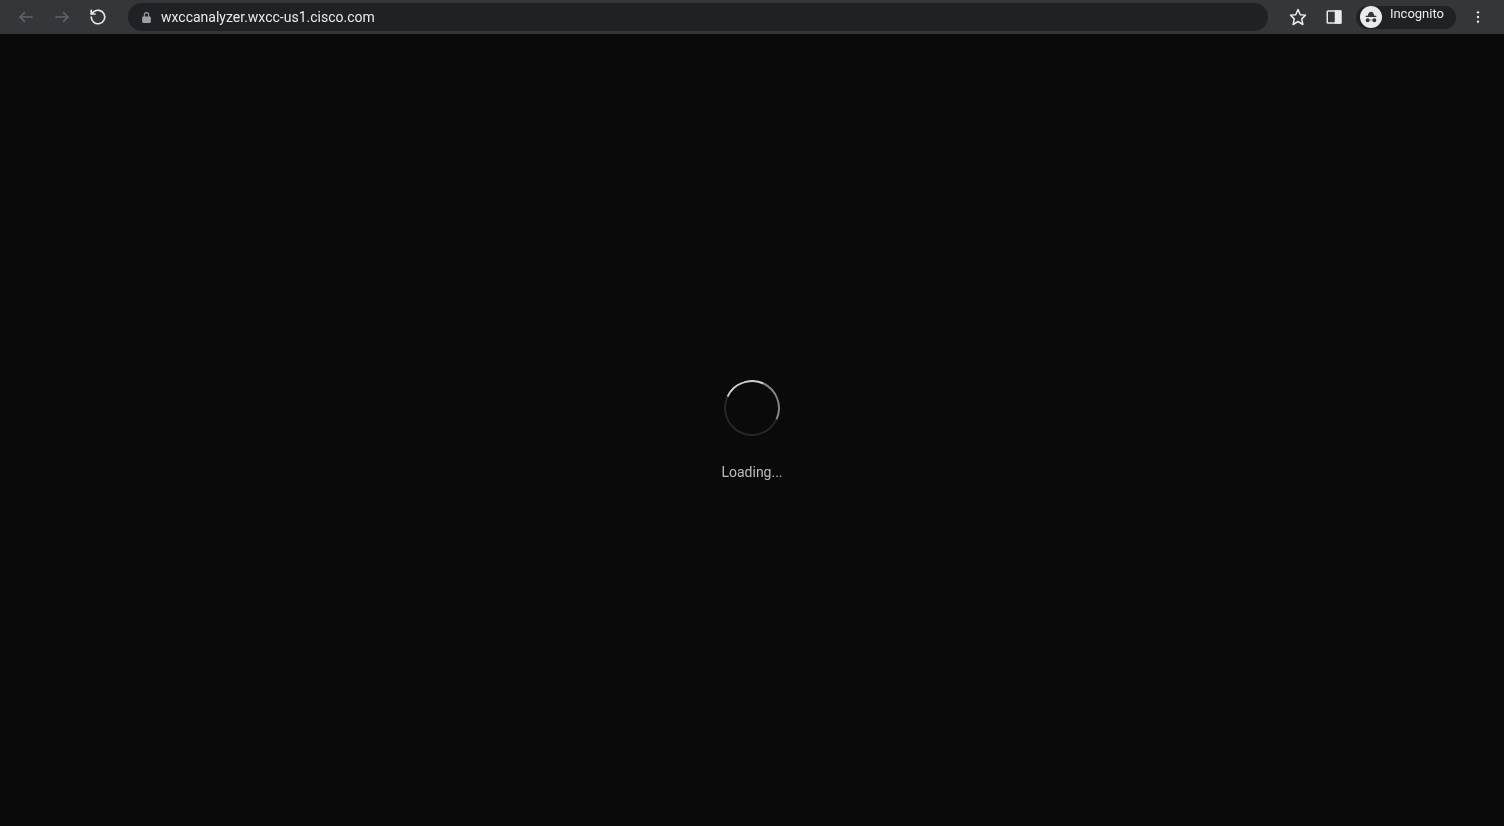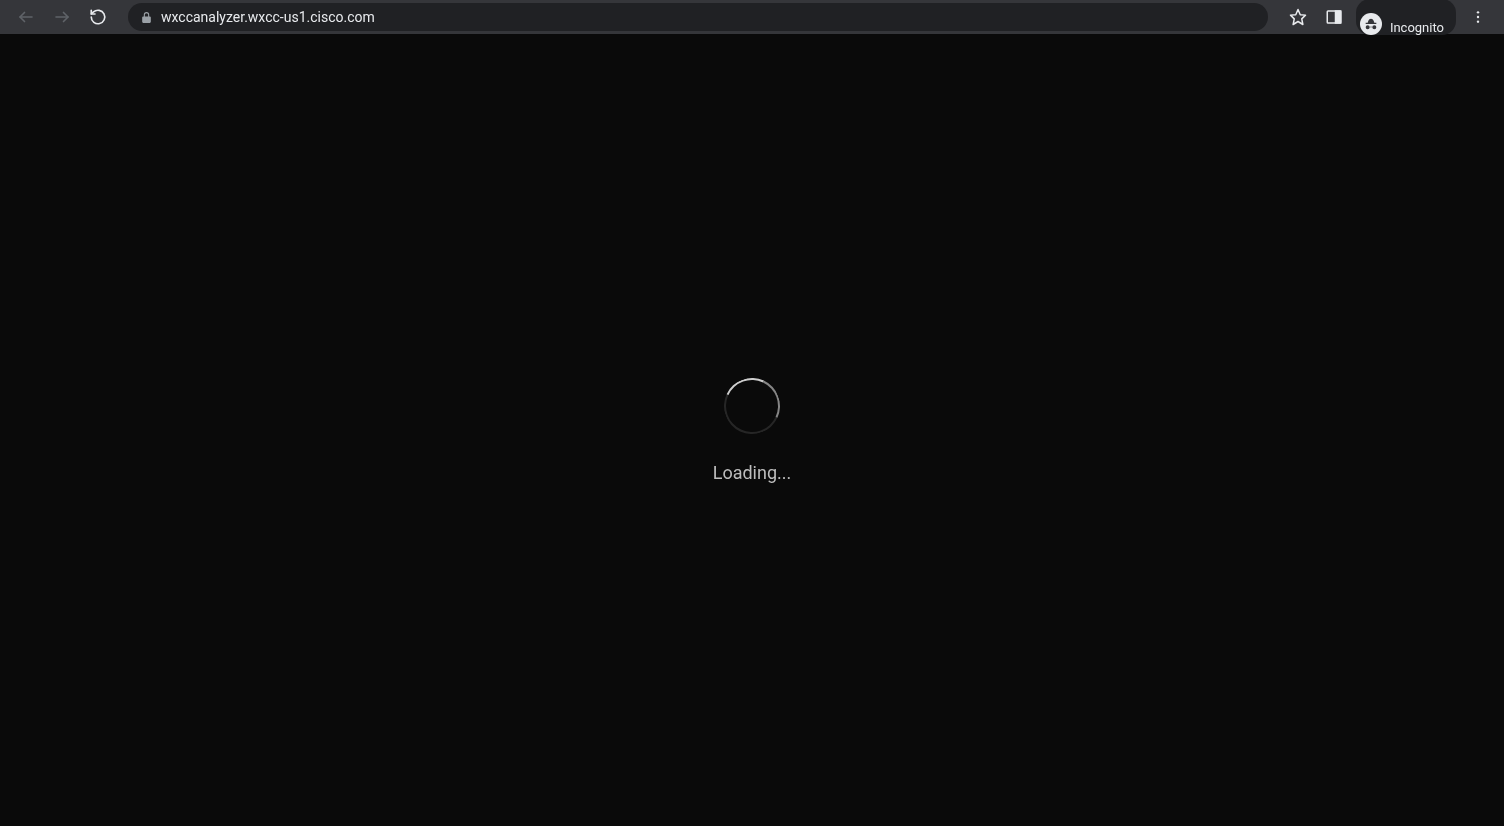--- a/index.html
+++ b/index.html
@@ -92,25 +92,25 @@
       align-items: center;
       justify-content: center;
       color: #e8eaed;
       cursor: pointer;
     }
     .star-icon svg, .panel-icon svg {
       width: 18px;
       height: 18px;
     }
     .incognito-badge {
-      height: 36px;
+      height: 23px;
       background: #202124;
       border-radius: 14px;
       display: flex;
-      align-items: flex-end;
+      align-items: flex-start;
       padding: 0 12px 0 4px;
       gap: 8px;
       cursor: pointer;
     }
     .incognito-avatar {
       width: 22px;
       height: 22px;
       background: #e8eaed;
       border-radius: 50%;
       display: flex;
@@ -156,21 +156,21 @@
       border-radius: 50%;
       animation: spin 0.9s linear infinite;
       margin-bottom: 28px;
       transform: rotate(-20deg);
     }
     @keyframes spin {
       to { transform: rotate(360deg); }
     }
     .loading-text {
       color: #bdbdbd;
-      font-size: 18px;
+      font-size: 14px;
     }
   </style>
 </head>
 <body>
 
 <div class="browser-toolbar">
   <div class="nav-buttons">
     <div class="nav-btn disabled">
       <svg viewBox="0 0 24 24" fill="none" stroke="currentColor" stroke-width="2.2" stroke-linecap="round" stroke-linejoin="round">
           <line x1="20" y1="12" x2="4" y2="12"></line>

